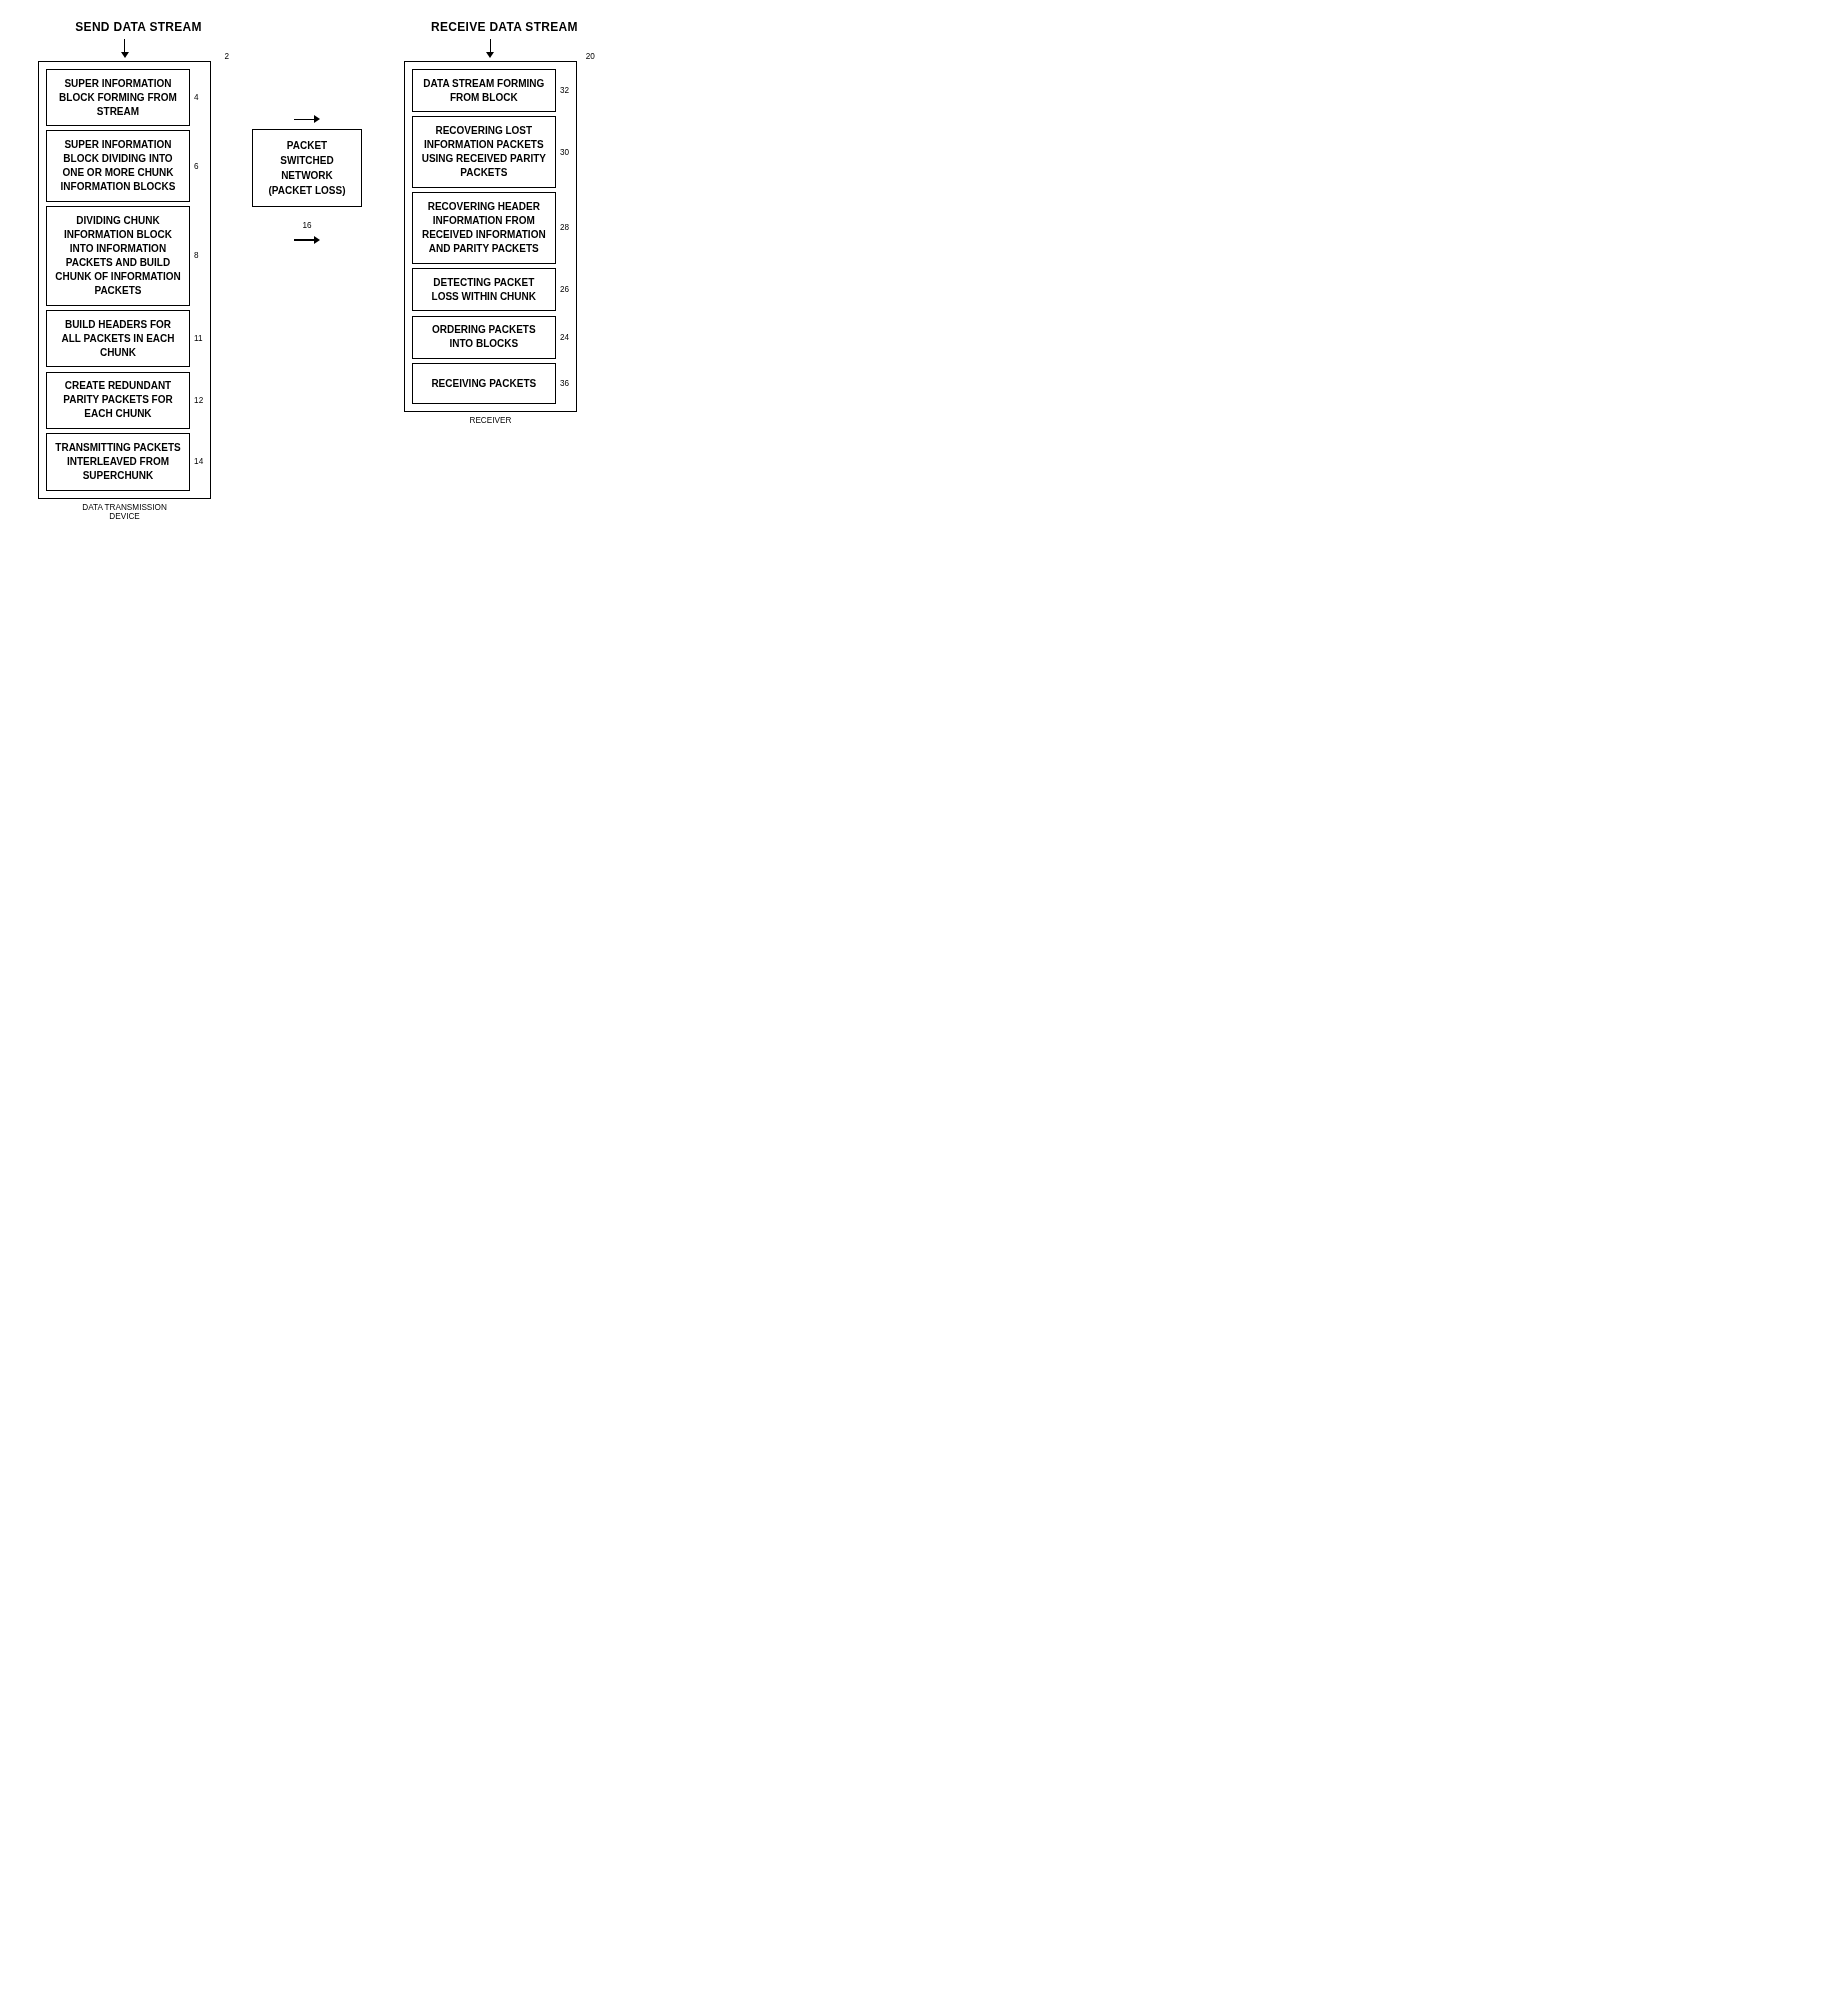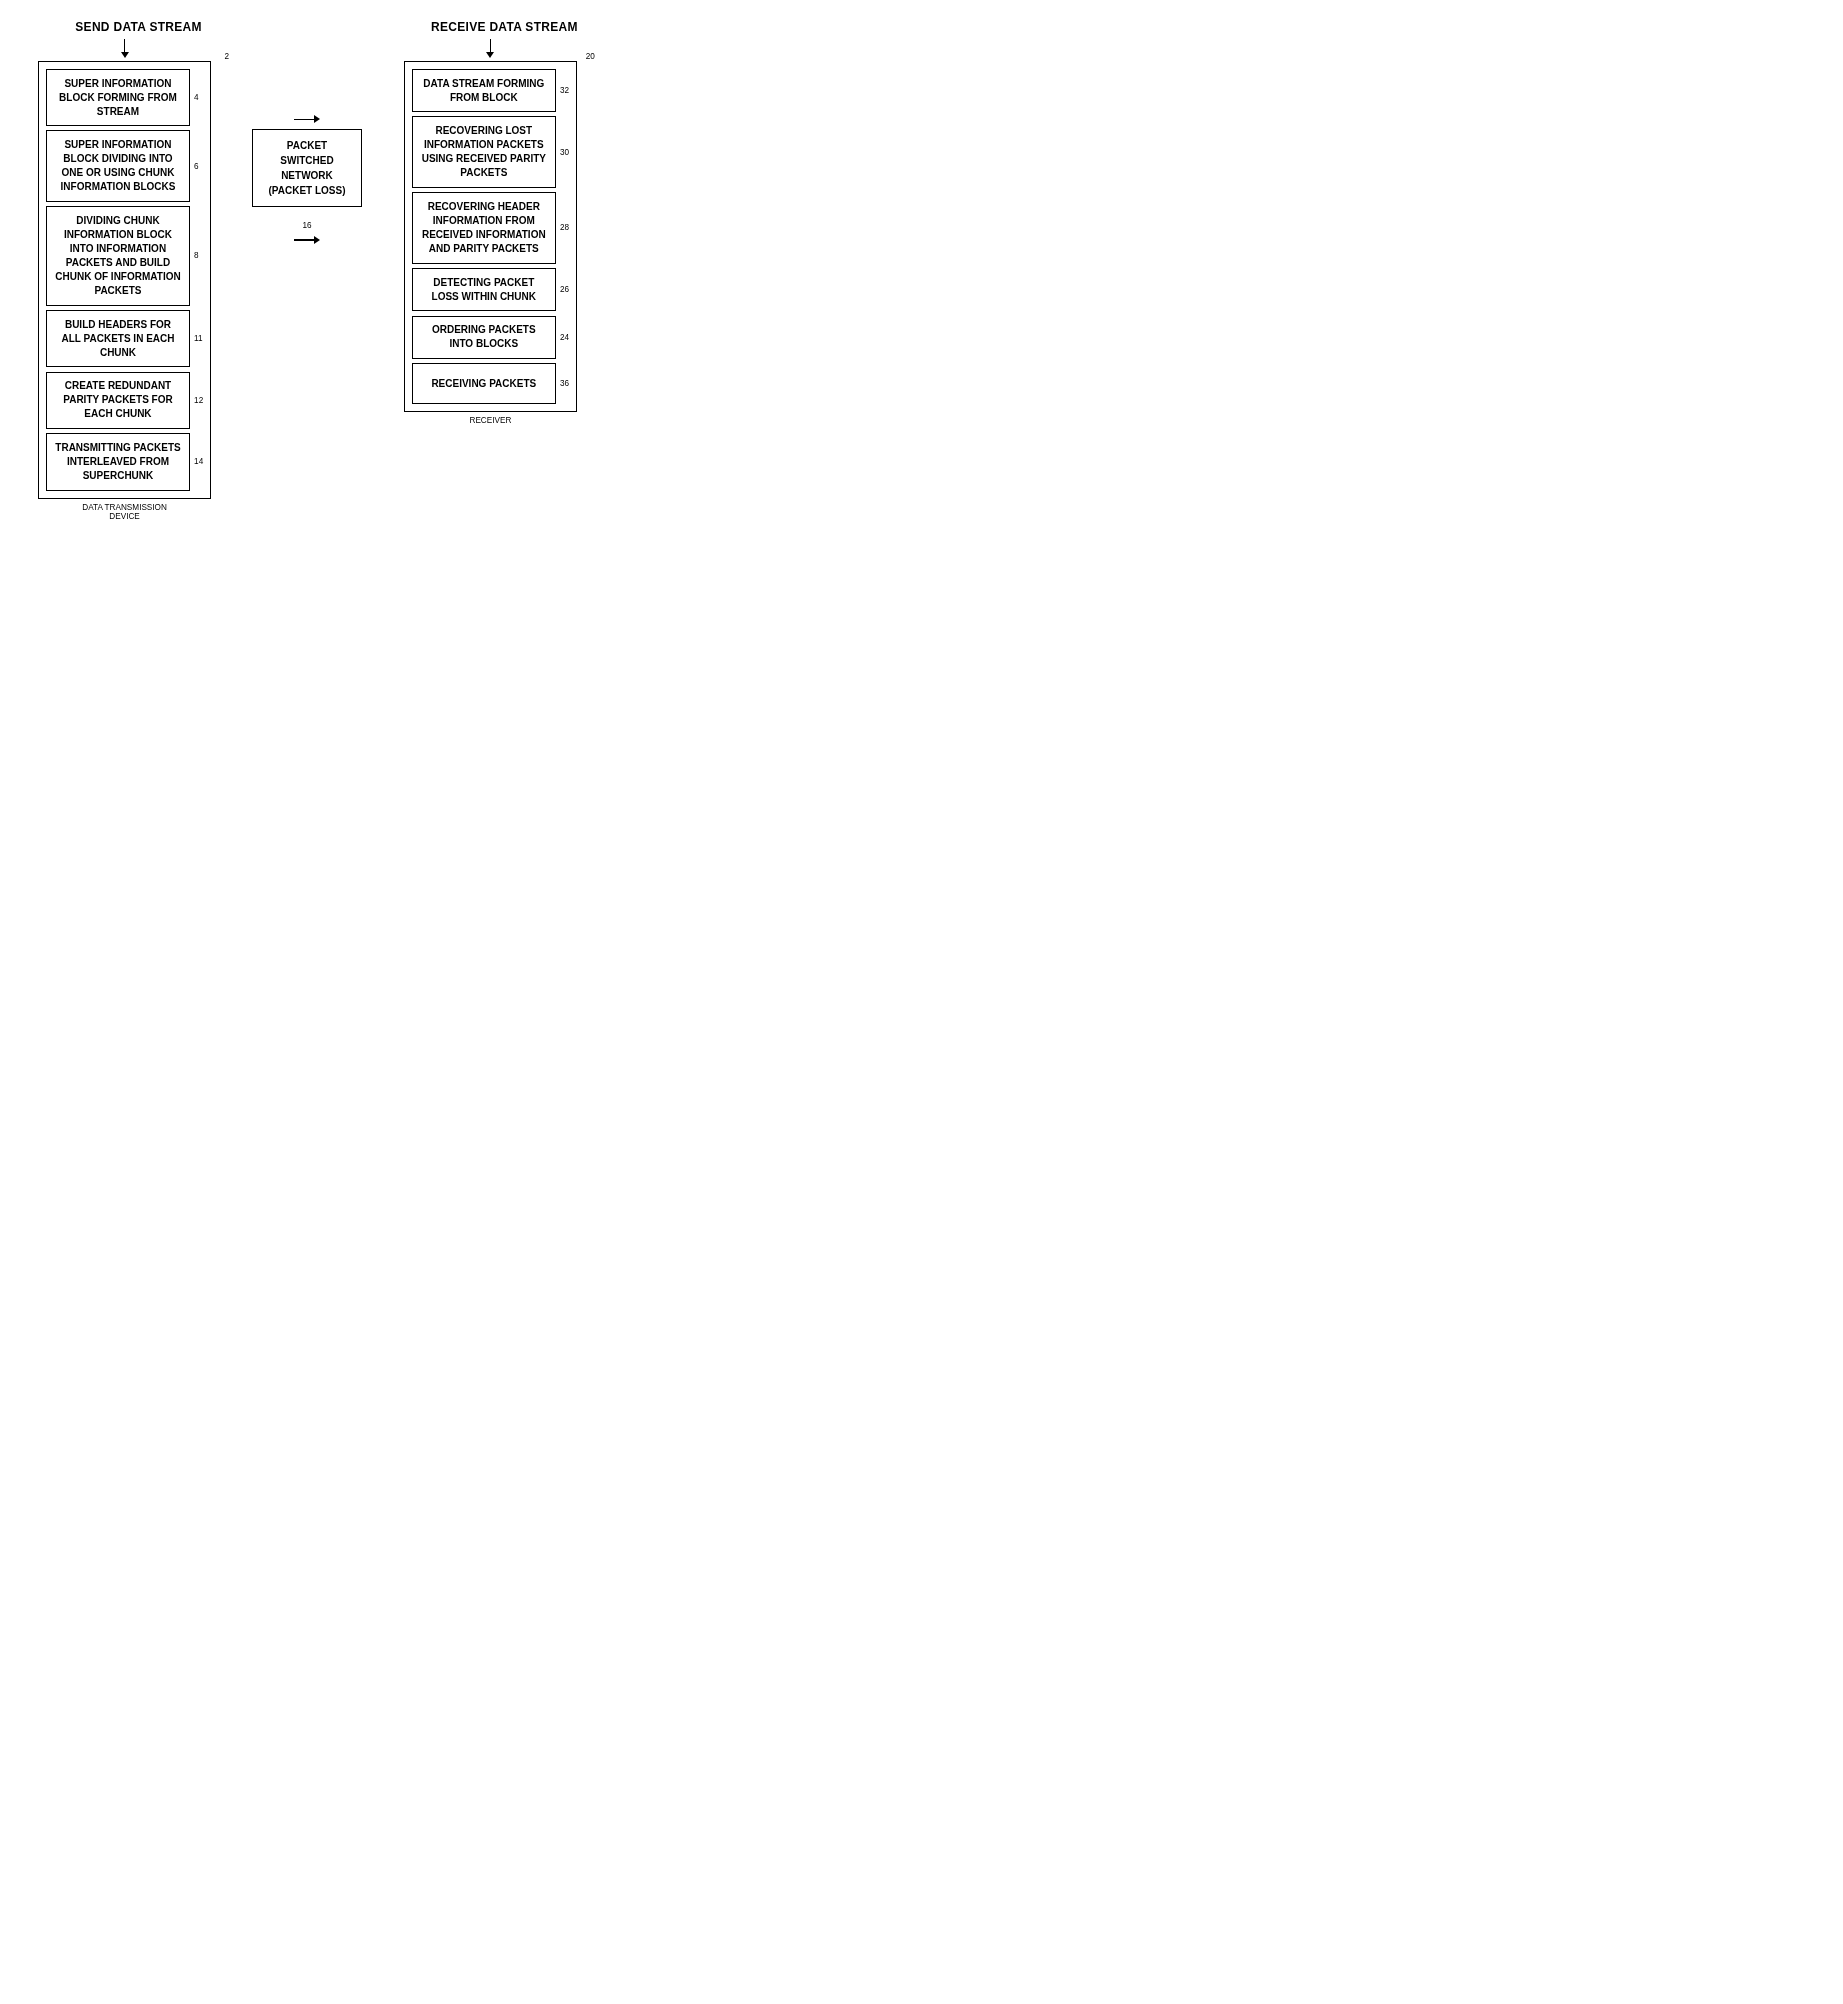--- a/index.html
+++ b/index.html
@@ -173,21 +173,21 @@
 
       <div class="step-row">
         <div class="step-box">
           <span>SUPER INFORMATION BLOCK FORMING FROM STREAM</span>
         </div>
         <span class="step-number">4</span>
       </div>
 
       <div class="step-row">
         <div class="step-box">
-          <span>SUPER INFORMATION BLOCK DIVIDING INTO ONE OR USING CHUNK INFORMATION BLOCKS</span>
+          <span>SUPER INFORMATION BLOCK DIVIDING INTO ONE OR MORE CHUNK INFORMATION BLOCKS</span>
         </div>
         <span class="step-number">6</span>
       </div>
 
       <div class="step-row">
         <div class="step-box">
           <span>DIVIDING CHUNK INFORMATION BLOCK INTO INFORMATION PACKETS AND BUILD CHUNK OF INFORMATION PACKETS</span>
         </div>
         <span class="step-number">8</span>
       </div>

